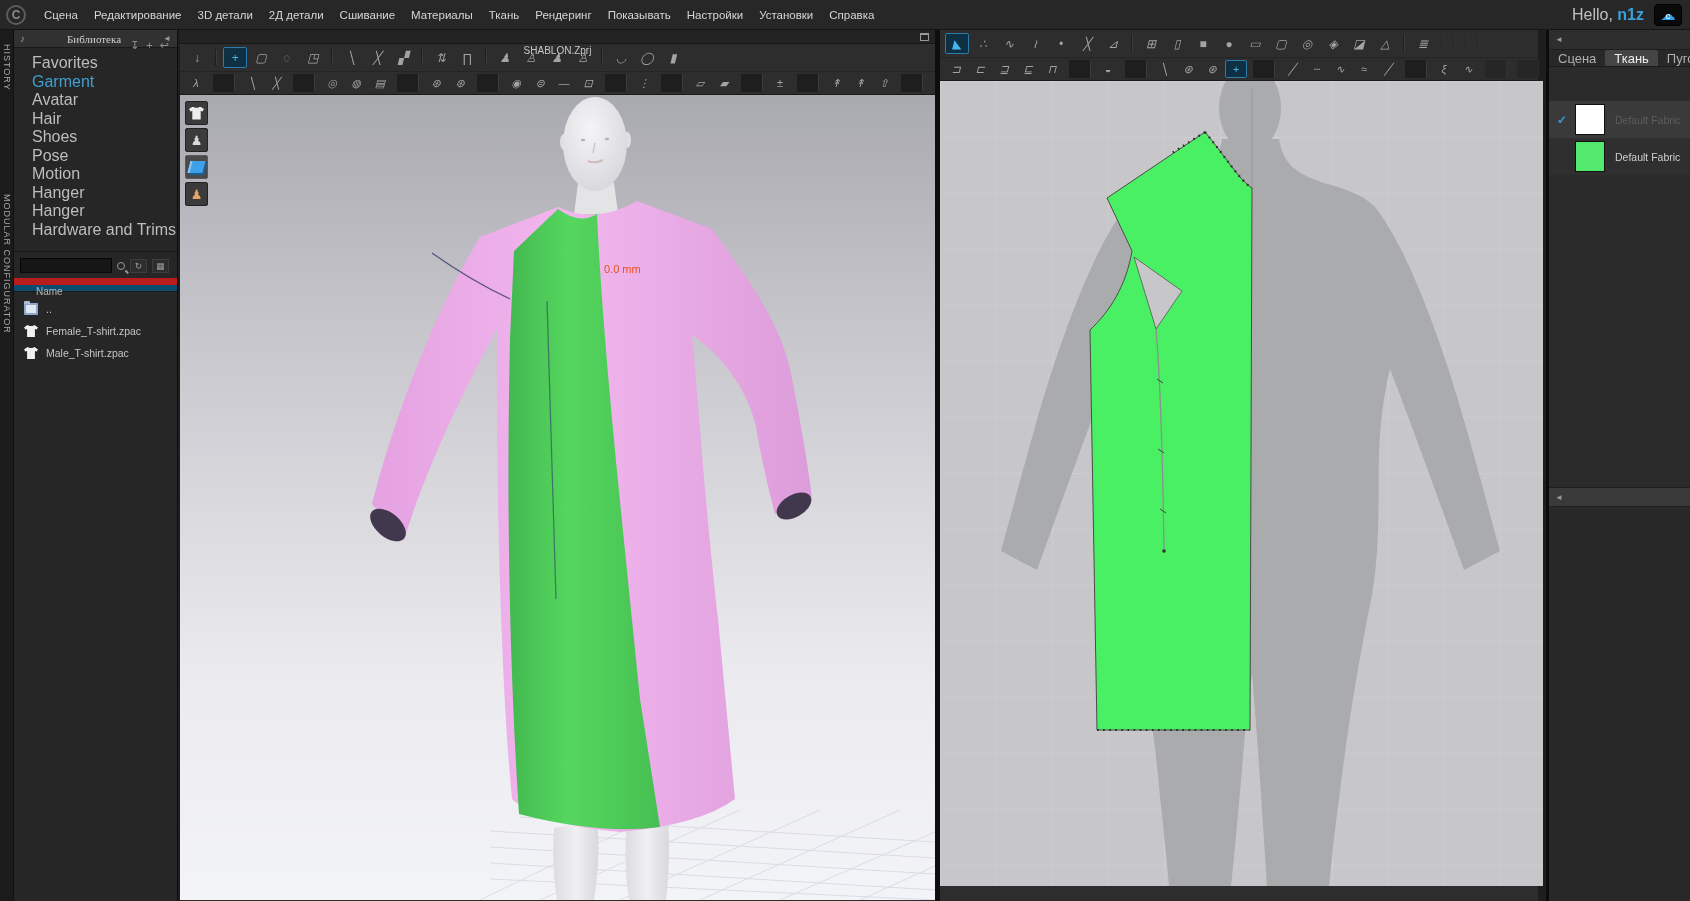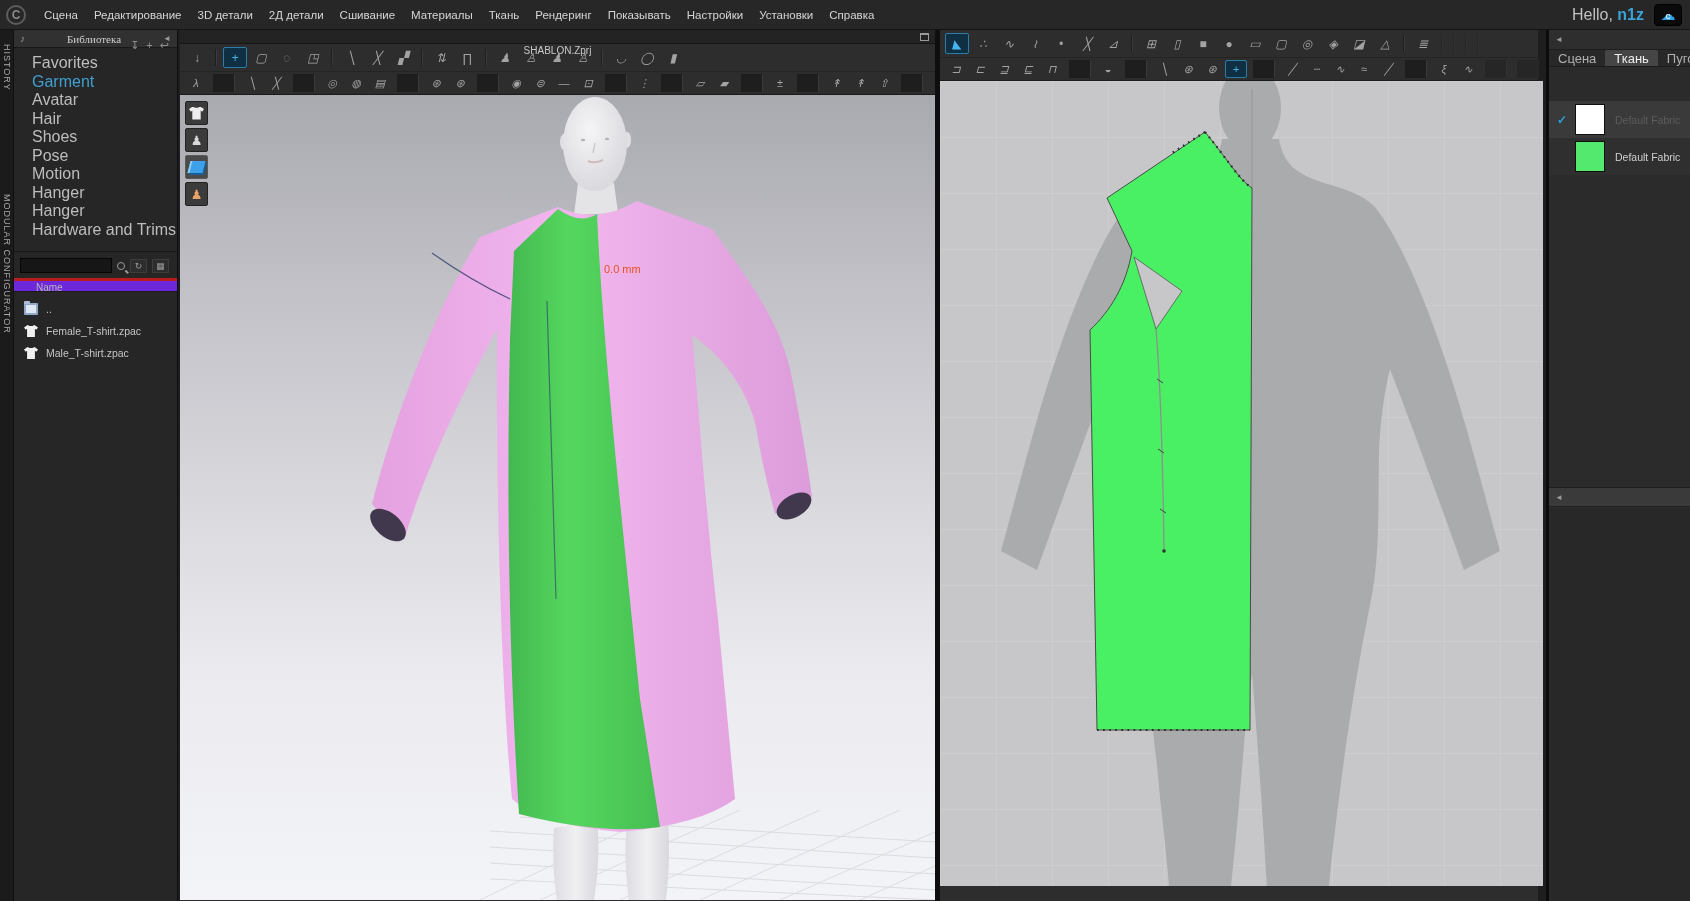--- a/index.html
+++ b/index.html
@@ -34,21 +34,21 @@
   #lib-list { position:relative; padding-top:6px; }
   .li { height:18.5px; line-height:18.5px; padding-left:18px; font-size:16px; color:#bdbdbd; cursor:default; }
   .li.sel { color:#3f9fd0; }
   #fav-icons { position:absolute; top:8px; right:8px; display:flex; gap:7px; }
   .fav-ic { color:#8f8f8f; font-size:11px; line-height:14px; }
   #lib-search-row { margin-top:12px; border-top:1px solid #1a1a1a; padding:6px 6px 5px 6px; display:flex; align-items:center; gap:5px; }
   #lib-search { width:92px; height:15px; background:#161616; border:1px solid #060606; color:#ccc; font-size:10px; padding:0 3px; outline:none; }
   .mag { width:8px; height:8px; border:1.5px solid #9a9a9a; border-radius:50%; position:relative; }
   .mag::after { content:""; position:absolute; width:4px; height:1.5px; background:#9a9a9a; transform:rotate(45deg); left:7px; top:8px; }
   .mini-btn { width:17px; height:14px; border:1px solid #3d3d3d; background:#2d2d2d; color:#9a9a9a; font-size:9px; line-height:12px; text-align:center; }
-  #name-row { height:14px; background:#6d28d9; border-top:3px solid #b91c1c; border-bottom:1px solid #1a1a1a; color:#b8b8b8; font-size:10px; line-height:13px; padding-left:22px; }
+  #name-row { height:14px; background:#0c4a6e; border-top:7px solid #b91c1c; border-bottom:1px solid #1a1a1a; color:#b8b8b8; font-size:10px; line-height:13px; padding-left:22px; }
   #file-list { padding-top:6px; }
   .frow-file { display:flex; align-items:center; height:22px; padding-left:10px; gap:8px; }
   .frow-file .flabel { color:#c5c5c5; font-size:10.5px; }
   .ficon { width:14px; height:12px; display:inline-block; position:relative; }
   .ficon.folder { background:#8fa8c8; border-radius:1px; }
   .ficon.folder::before { content:""; position:absolute; left:0; top:-2px; width:6px; height:3px; background:#a9bdd6; border-radius:1px 1px 0 0; }
   .ficon.folder::after { content:""; position:absolute; left:2px; top:2px; right:2px; bottom:2px; background:#dfe7f2; }
   .ficon.shirt { background:#f0f0f0; clip-path:polygon(25% 0%,40% 9%,60% 9%,75% 0%,100% 20%,88% 40%,78% 31%,78% 100%,22% 100%,22% 31%,12% 40%,0% 20%); }
 
   

